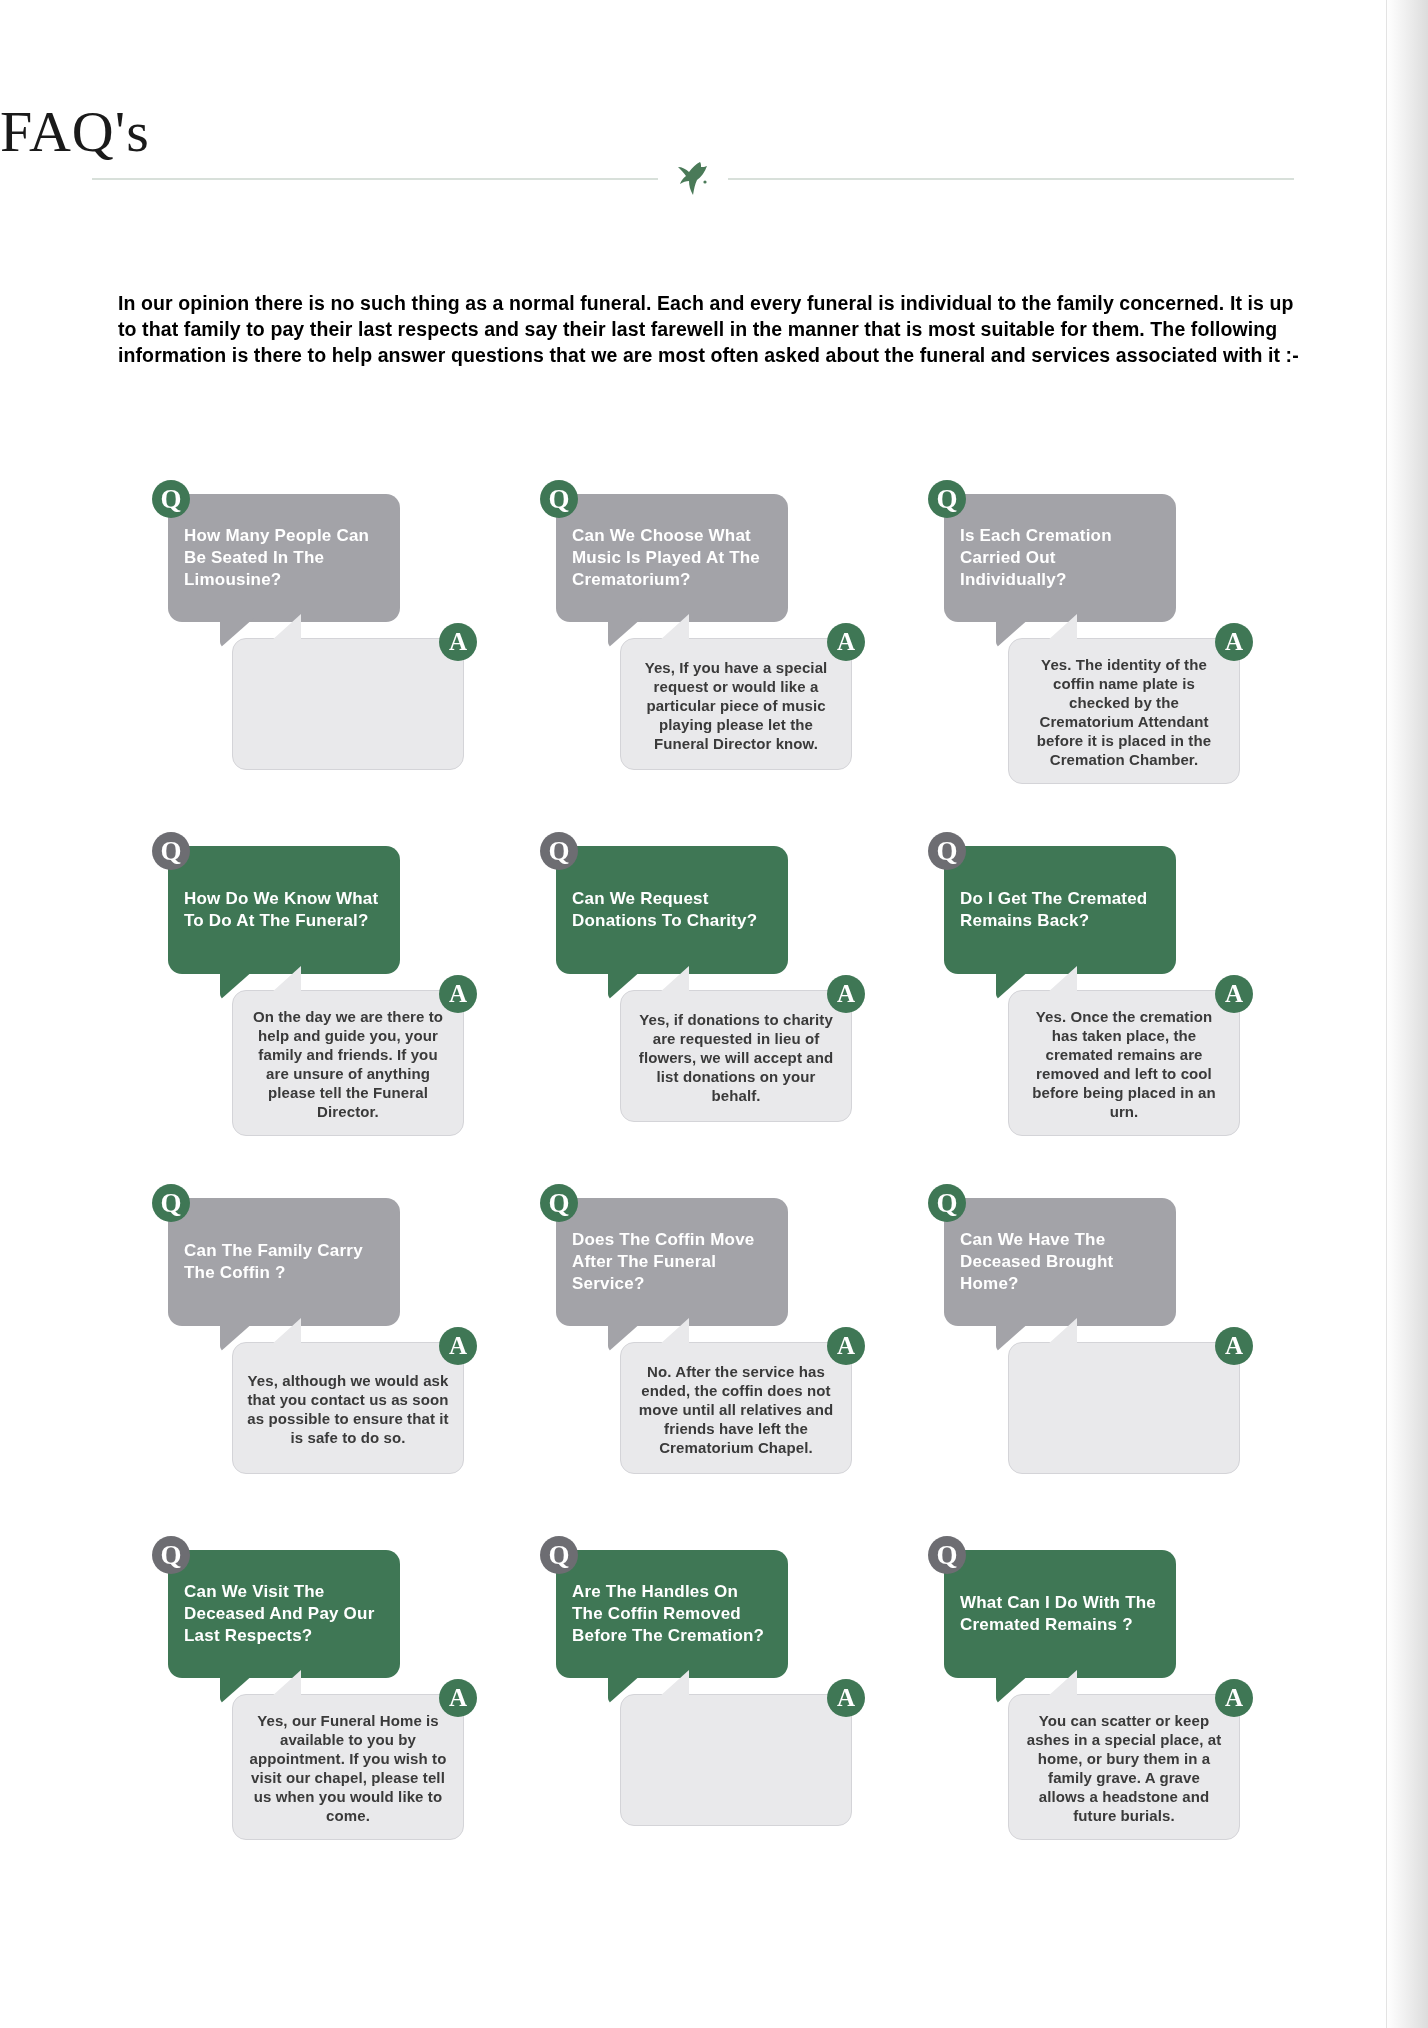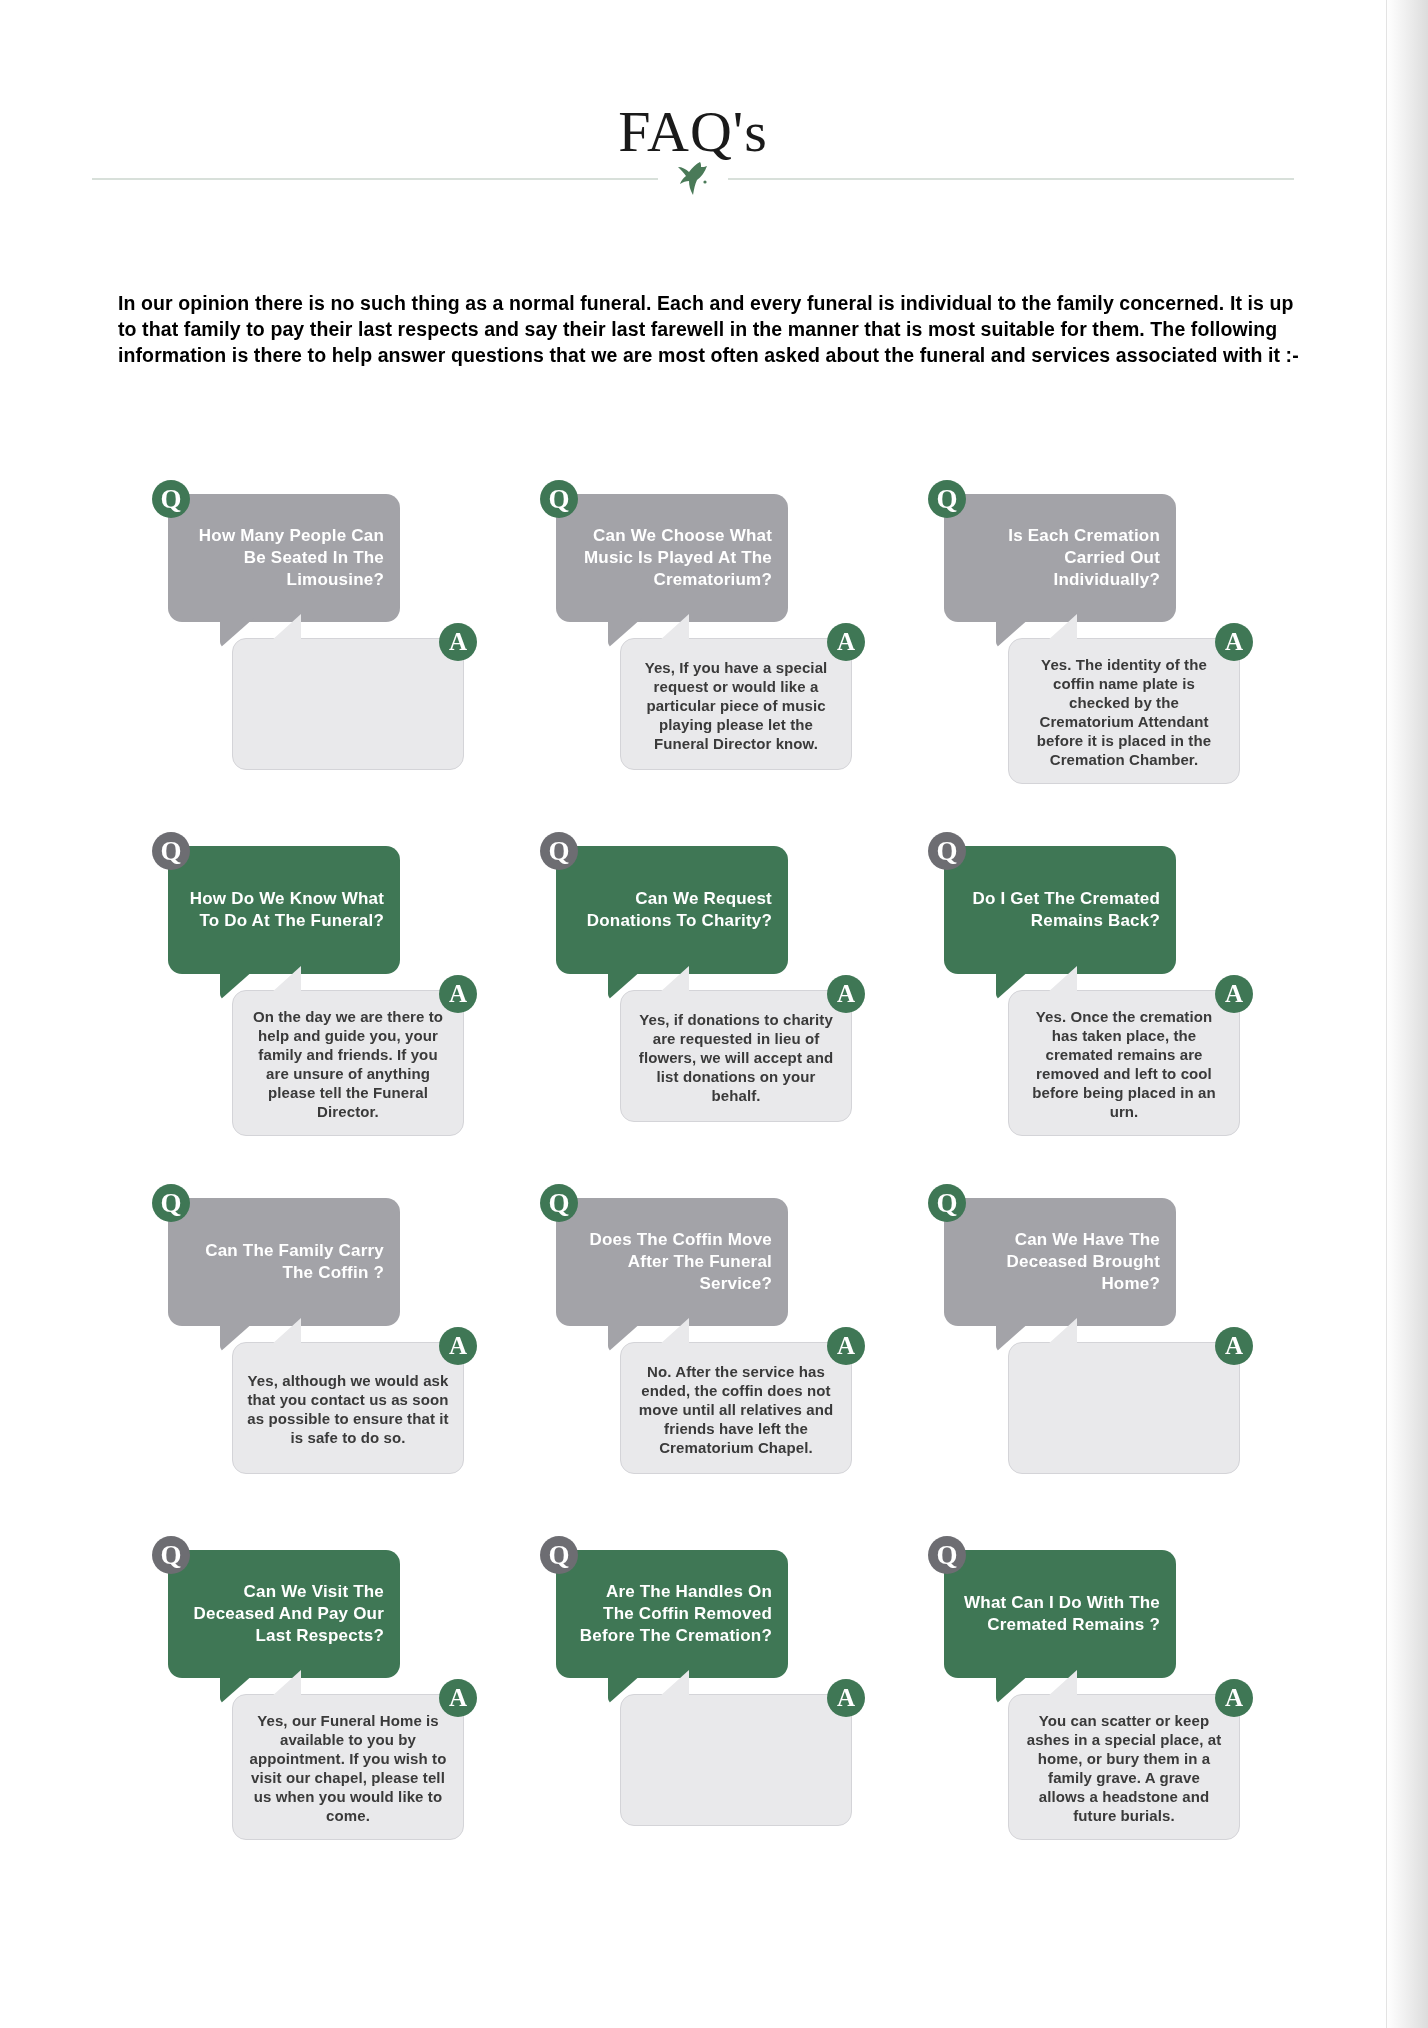--- a/index.html
+++ b/index.html
@@ -31,21 +31,20 @@
     top: 0; right: 41px;
     width: 1px; height: 2028px;
     background: #e3e3e3;
   }
 
   
   .title {
     position: absolute;
     top: 98px; left: 0;
     width: 1386px;
-    text-align: center;
     font-family: "Liberation Serif", serif;
     font-size: 58px;
     font-weight: 400;
     color: #1a1a1a;
     letter-spacing: 1px;
   }
 
   .rule-wrap {
     position: absolute;
     top: 172px; left: 92px;
@@ -113,21 +112,21 @@
     padding: 14px 16px;
   }
   .q-bubble.gray  { background: #a3a3a8; }
   .q-bubble.green { background: #3f7755; }
 
   .q-text {
     color: #ffffff;
     font-size: 17px;
     font-weight: 700;
     line-height: 22px;
-    text-align: right;
+    text-align: left;
     letter-spacing: .2px;
   }
 
   
   .q-tail {
     position: absolute;
     bottom: -26px;
     left: 52px;
     width: 0; height: 0;
     border-left: 0 solid transparent;

